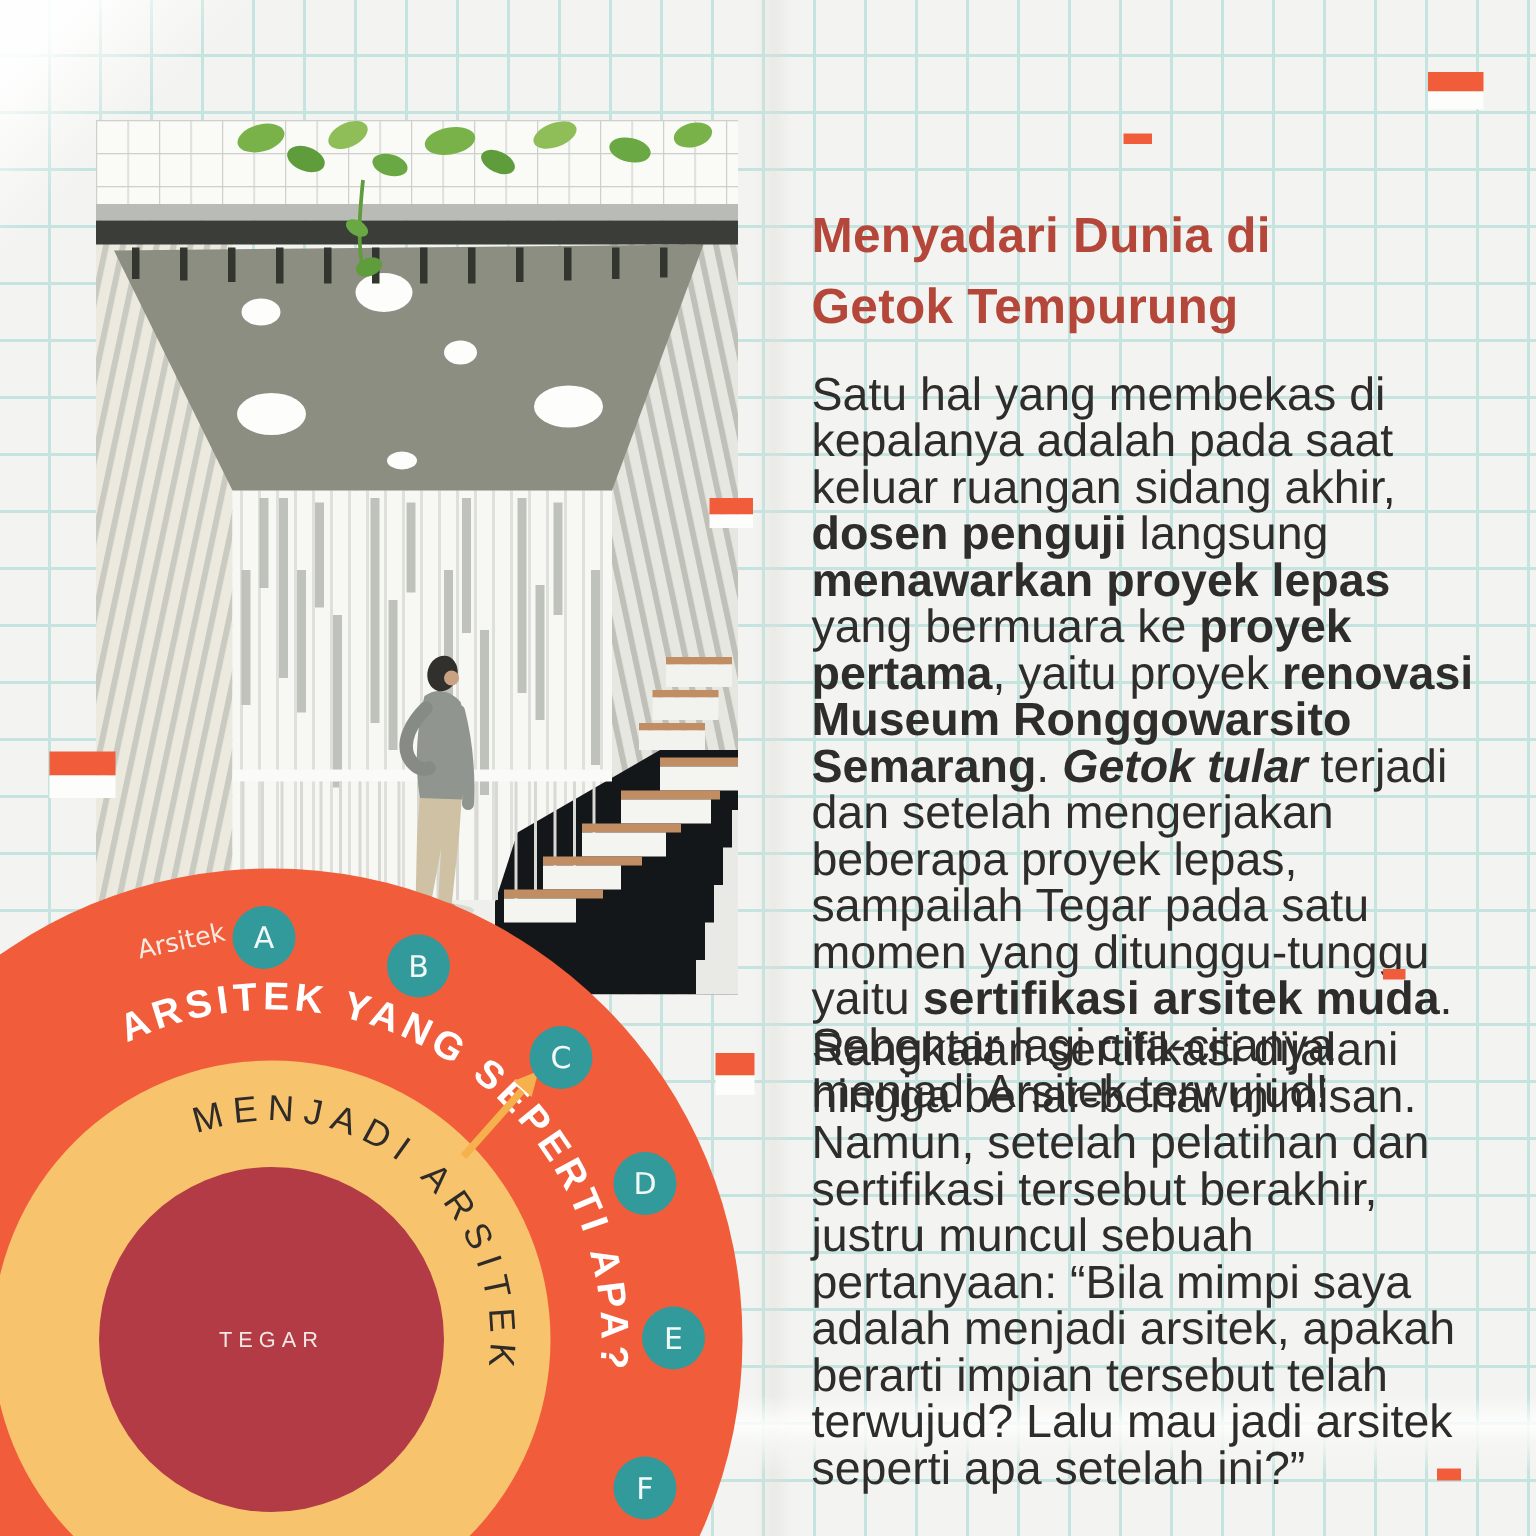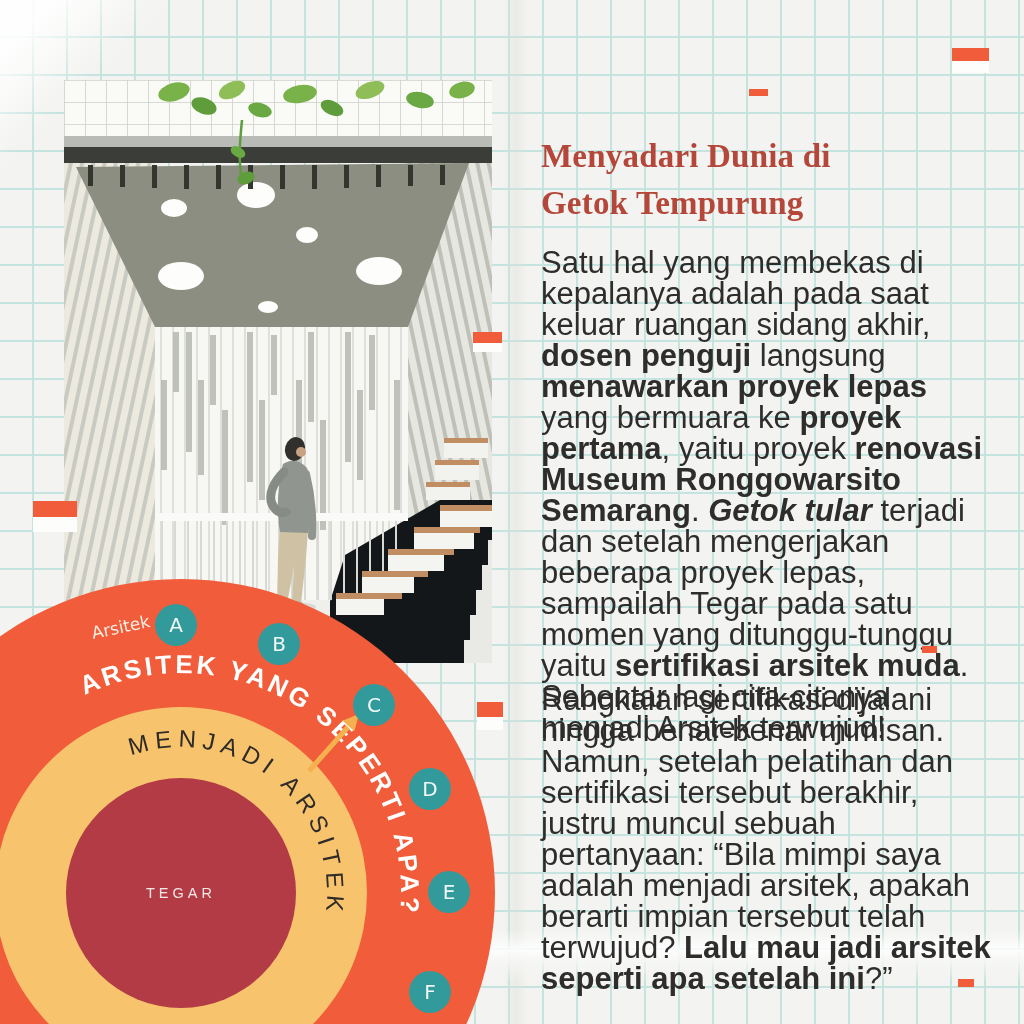--- a/index.html
+++ b/index.html
@@ -19,21 +19,21 @@
       var(--paper,#f3f4f1);
   }
   .photo{position:absolute;left:64px;top:80px;width:428px;height:583px;z-index:1;}
   .badge{
     position:absolute;left:537px;top:82px;z-index:3;
     background:var(--badge,#a33d31);border-radius:19px;padding:8px 26px;
   }
   .badge span{color:#fff;font-size:18px;font-weight:700;letter-spacing:3.5px;}
   .heading{
     position:absolute;left:541px;top:133px;margin:0;z-index:3;
-    color:var(--brick,#b4473a);font-size:33px;font-weight:700;line-height:47px;letter-spacing:.2px;font-family:Liberation Serif, serif;
+    color:var(--brick,#b4473a);font-size:33px;font-weight:700;line-height:47px;letter-spacing:.2px;
   }
   .body{
     position:absolute;left:541px;width:452px;margin:0;z-index:3;
     color:var(--ink,#2e2d2b);font-size:31px;line-height:31px;
   }
   .p1{top:247px;}
   .p2{top:684px;}
   .diagram{position:absolute;left:0;top:0;width:1024px;height:1024px;z-index:4;pointer-events:none;}
   .deco{position:absolute;z-index:5;}
   .deco .or{background:var(--orange,#f15c3a);}
@@ -198,21 +198,21 @@
     </g>
   </svg>
 
 
   <h1 class="heading">
     <span>Menyadari Dunia di</span><br>
     <span>Getok Tempurung</span>
   </h1>
 
   <p class="body p1"><span>Satu hal yang membekas di kepalanya adalah pada saat keluar ruangan sidang akhir, </span><span style="font-weight: 700;">dosen penguji</span><span> langsung </span><span style="font-weight: 700;">menawarkan proyek lepas</span><span> yang bermuara ke </span><span style="font-weight: 700;">proyek pertama</span><span>, yaitu proyek </span><span style="font-weight: 700;">renovasi Museum Ronggowarsito Semarang</span><span>. </span><span style="font-weight: 700; font-style: italic;">Getok tular</span><span> terjadi dan setelah mengerjakan beberapa proyek lepas, sampailah Tegar pada satu momen yang ditunggu-tunggu yaitu </span><span style="font-weight: 700;">sertifikasi arsitek muda</span><span>. Sebentar lagi cita-citanya menjadi Arsitek terwujud!</span></p>
-  <p class="body p2"><span>Rangkaian sertifikasi dijalani hingga benar-benar mimisan. Namun, setelah pelatihan dan sertifikasi tersebut berakhir, justru muncul sebuah pertanyaan: “Bila mimpi saya adalah menjadi arsitek, apakah berarti impian tersebut telah terwujud? </span><span style="font-weight: 700;">Lalu mau jadi arsitek seperti apa setelah ini</span><span>?”</span></p>
+  <p class="body p2"><span>Rangkaian sertifikasi dijalani hingga benar-benar mimisan. Namun, setelah pelatihan dan sertifikasi tersebut berakhir, justru muncul sebuah pertanyaan: “Bila mimpi saya adalah menjadi arsitek, apakah berarti impian tersebut telah terwujud? </span><span style="font-weight: 400;">Lalu mau jadi arsitek seperti apa setelah ini</span><span>?”</span></p>
 
   <svg class="diagram" viewBox="0 0 1024 1024" aria-hidden="true">
     <defs>
       <path id="arc-outer" d="M 84.6 695.3 A 220 220 0 0 1 359 1022.3" fill="none"></path>
       <path id="arc-inner" d="M 131.1 755.8 A 146 146 0 0 1 313.3 954.7" fill="none"></path>
     </defs>
 
     <circle cx="181" cy="893" r="314" style="fill:var(--orange,#f15c3a)"></circle>
     <circle cx="181" cy="893" r="186" style="fill:var(--yellow,#f8c36d)"></circle>
     <circle cx="181" cy="893" r="115" style="fill:var(--maroon,#b23b46)"></circle>

